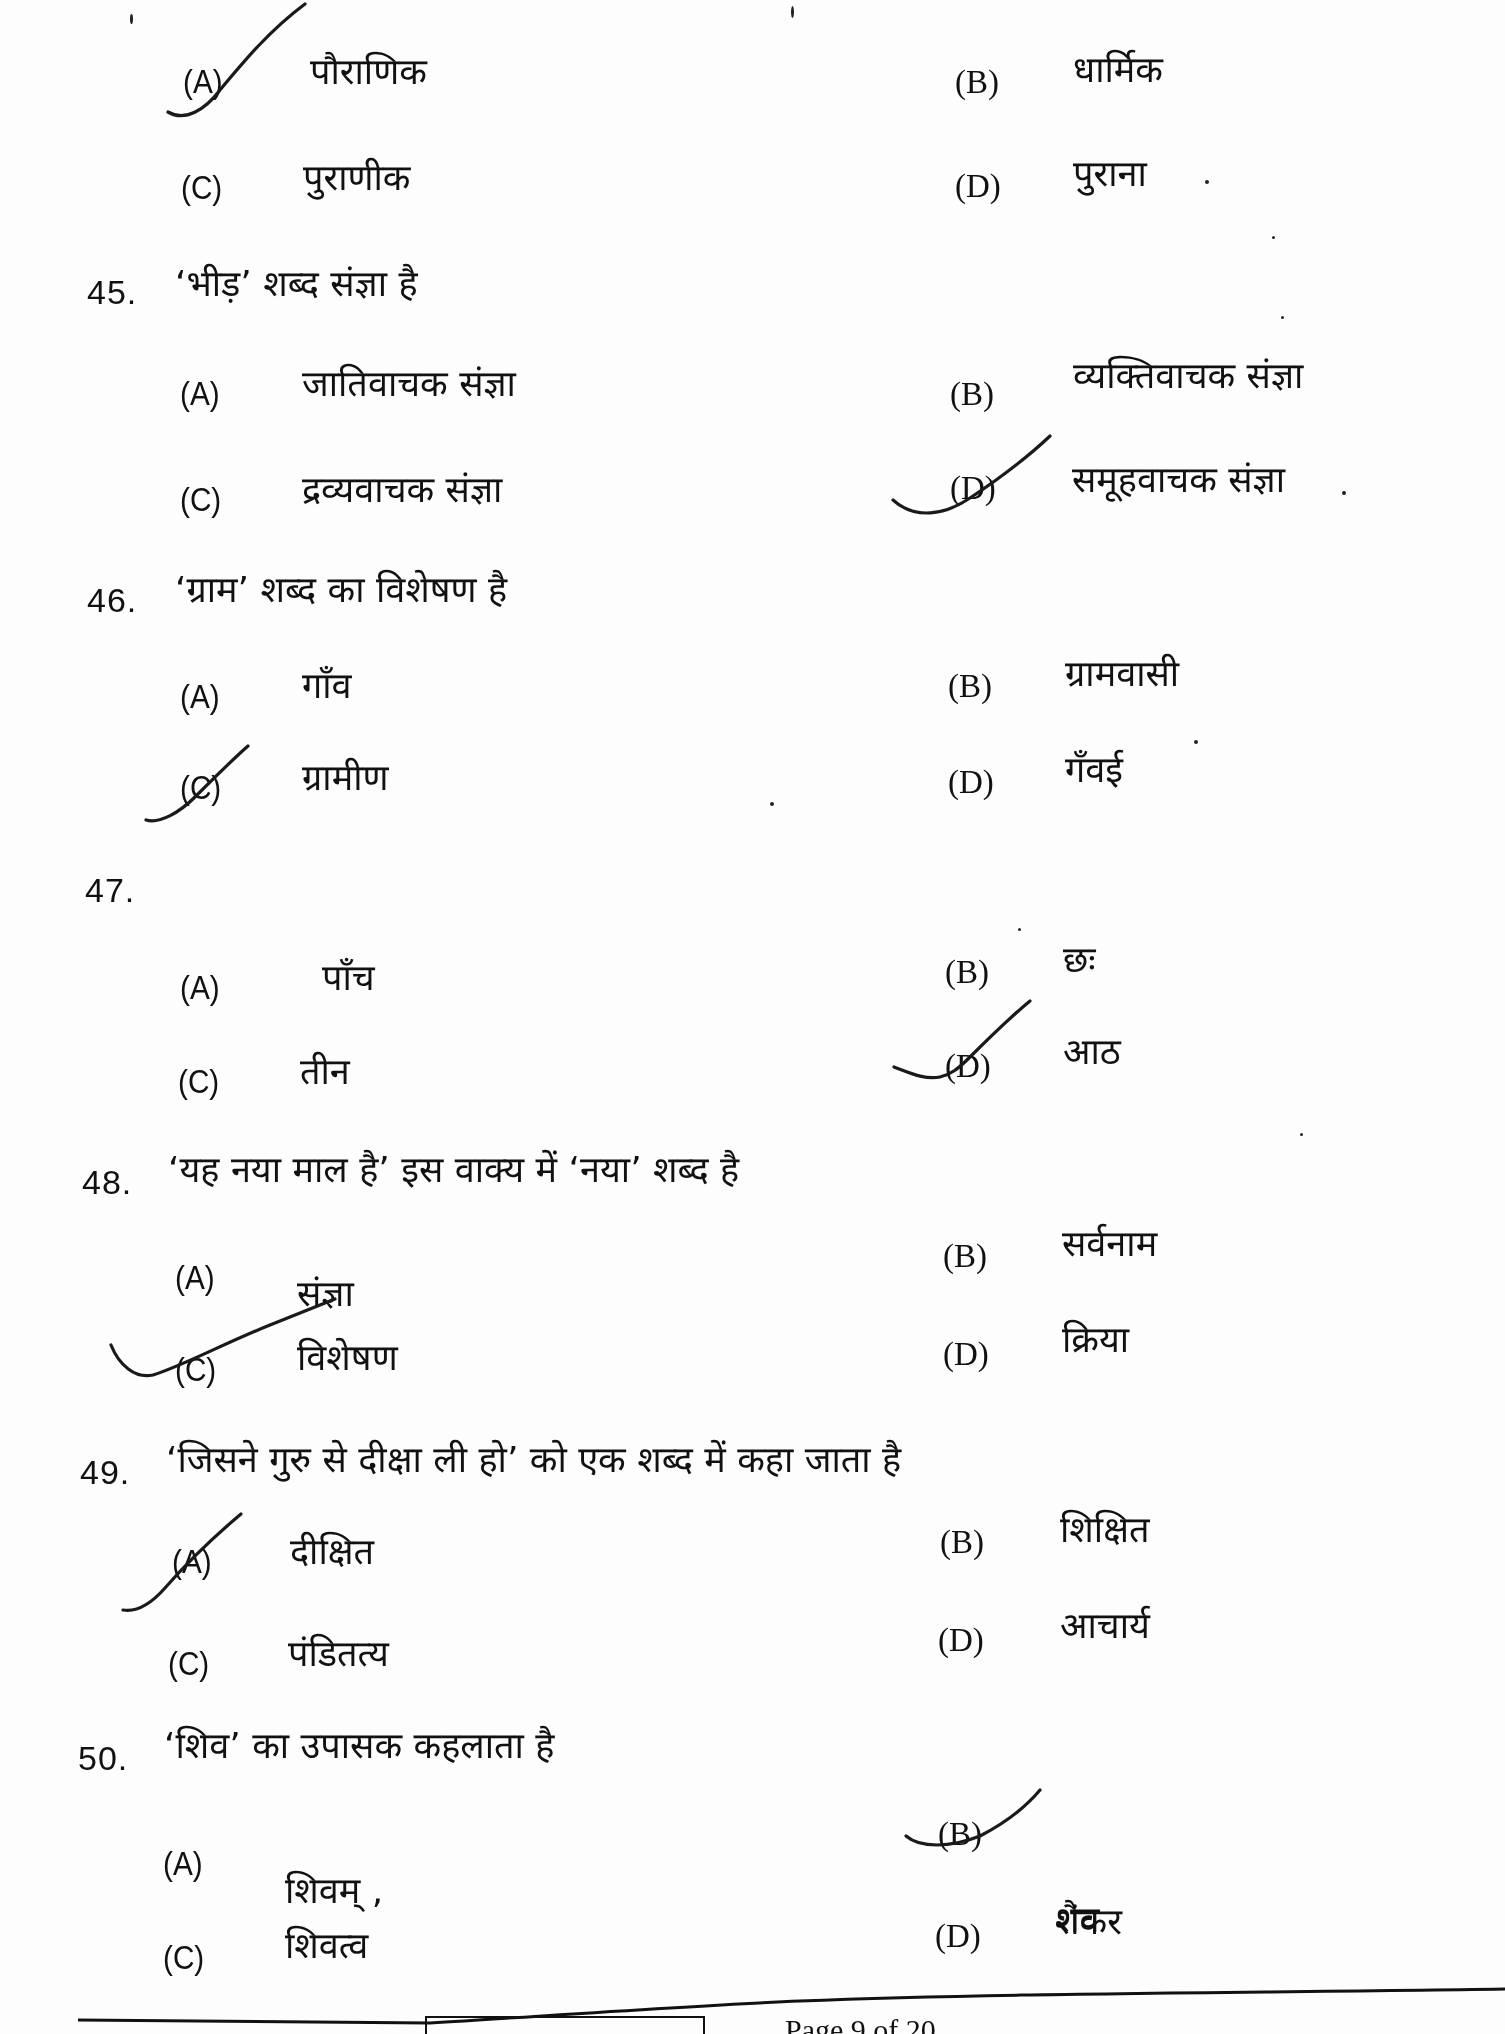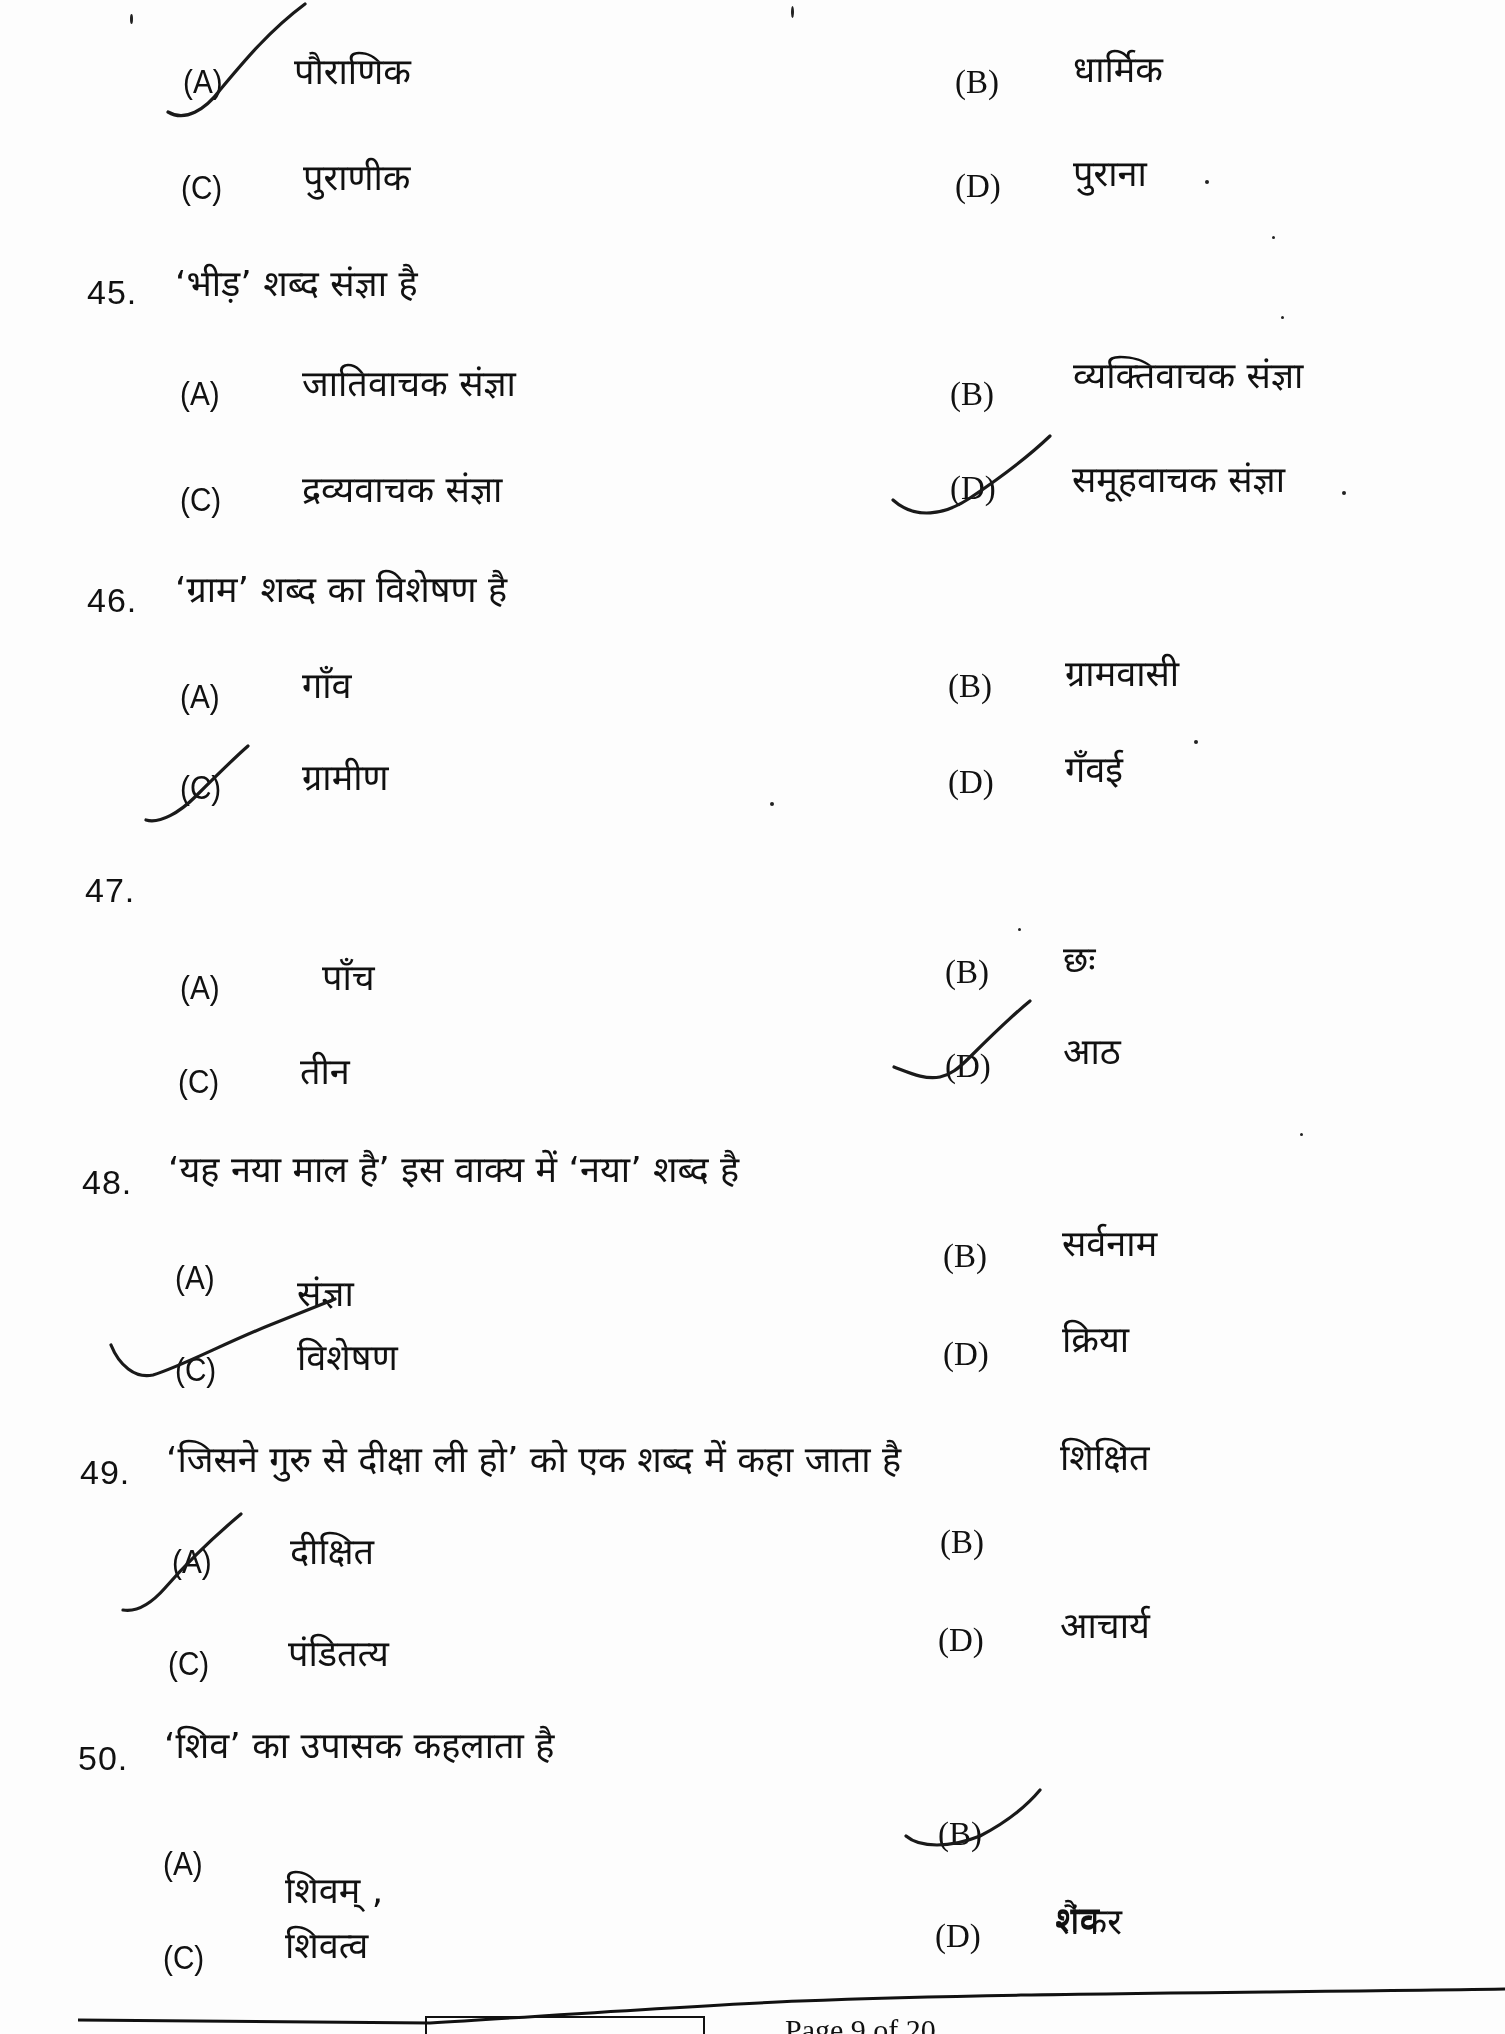--- a/index.html
+++ b/index.html
@@ -81,21 +81,21 @@
     font-size: 30px;
     line-height: 36px;
   }
 </style>
 </head>
 <body>
 
 <div class="page">
 
   <span class="abs optlabel" style="left:183px; top:62px;">(A)</span>
-  <span class="abs opttext" style="left:294px; top:50px;">पौराणिक</span>
+  <span class="abs opttext" style="left:310px; top:50px;">पौराणिक</span>
   <span class="abs optlabel serif" style="left:955px; top:62px;">(B)</span>
   <span class="abs opttext" style="left:1073px; top:48px;">धार्मिक</span>
   <span class="abs optlabel" style="left:181px; top:168px;">(C)</span>
   <span class="abs opttext" style="left:303px; top:156px;">पुराणीक</span>
   <span class="abs optlabel serif" style="left:955px; top:166px;">(D)</span>
   <span class="abs opttext" style="left:1073px; top:152px;">पुराना</span>
   <svg class="tick" style="left:160px; top:0px;" width="160" height="125">
     <path d="M8 112 C 25 122, 45 110, 60 90 C 85 60, 110 30, 145 4"></path>
   </svg>
 
@@ -152,21 +152,21 @@
   <span class="abs opttext" style="left:1062px; top:1318px;">क्रिया</span>
   <svg class="tick" style="left:105px; top:1295px;" width="240" height="100">
     <path d="M6 50 C 14 70, 30 84, 48 80 C 75 72, 120 48, 165 30 C 190 20, 215 10, 230 4"></path>
   </svg>
 
   <span class="abs qnum" style="left:80px; top:1452px;">49.</span>
   <span class="abs qtext" style="left:166px; top:1438px;">‘जिसने गुरु से दीक्षा ली हो’ को एक शब्द में कहा जाता है</span>
   <span class="abs optlabel" style="left:172px; top:1542px;">(A)</span>
   <span class="abs opttext" style="left:290px; top:1530px;">दीक्षित</span>
   <span class="abs optlabel serif" style="left:940px; top:1522px;">(B)</span>
-  <span class="abs opttext" style="left:1060px; top:1436px;">शिक्षित</span>
+  <span class="abs opttext" style="left:1060px; top:1508px;">शिक्षित</span>
   <span class="abs optlabel" style="left:168px; top:1644px;">(C)</span>
   <span class="abs opttext" style="left:288px; top:1632px;">पंडितत्य</span>
   <span class="abs optlabel serif" style="left:938px; top:1620px;">(D)</span>
   <span class="abs opttext" style="left:1060px; top:1604px;">आचार्य</span>
   <svg class="tick" style="left:115px; top:1510px;" width="140" height="110">
     <path d="M8 100 C 20 102, 35 95, 50 78 C 70 55, 95 30, 126 4"></path>
   </svg>
 
   <span class="abs qnum" style="left:78px; top:1738px;">50.</span>
   <span class="abs qtext" style="left:164px; top:1724px;">‘शिव’ का उपासक कहलाता है</span>

